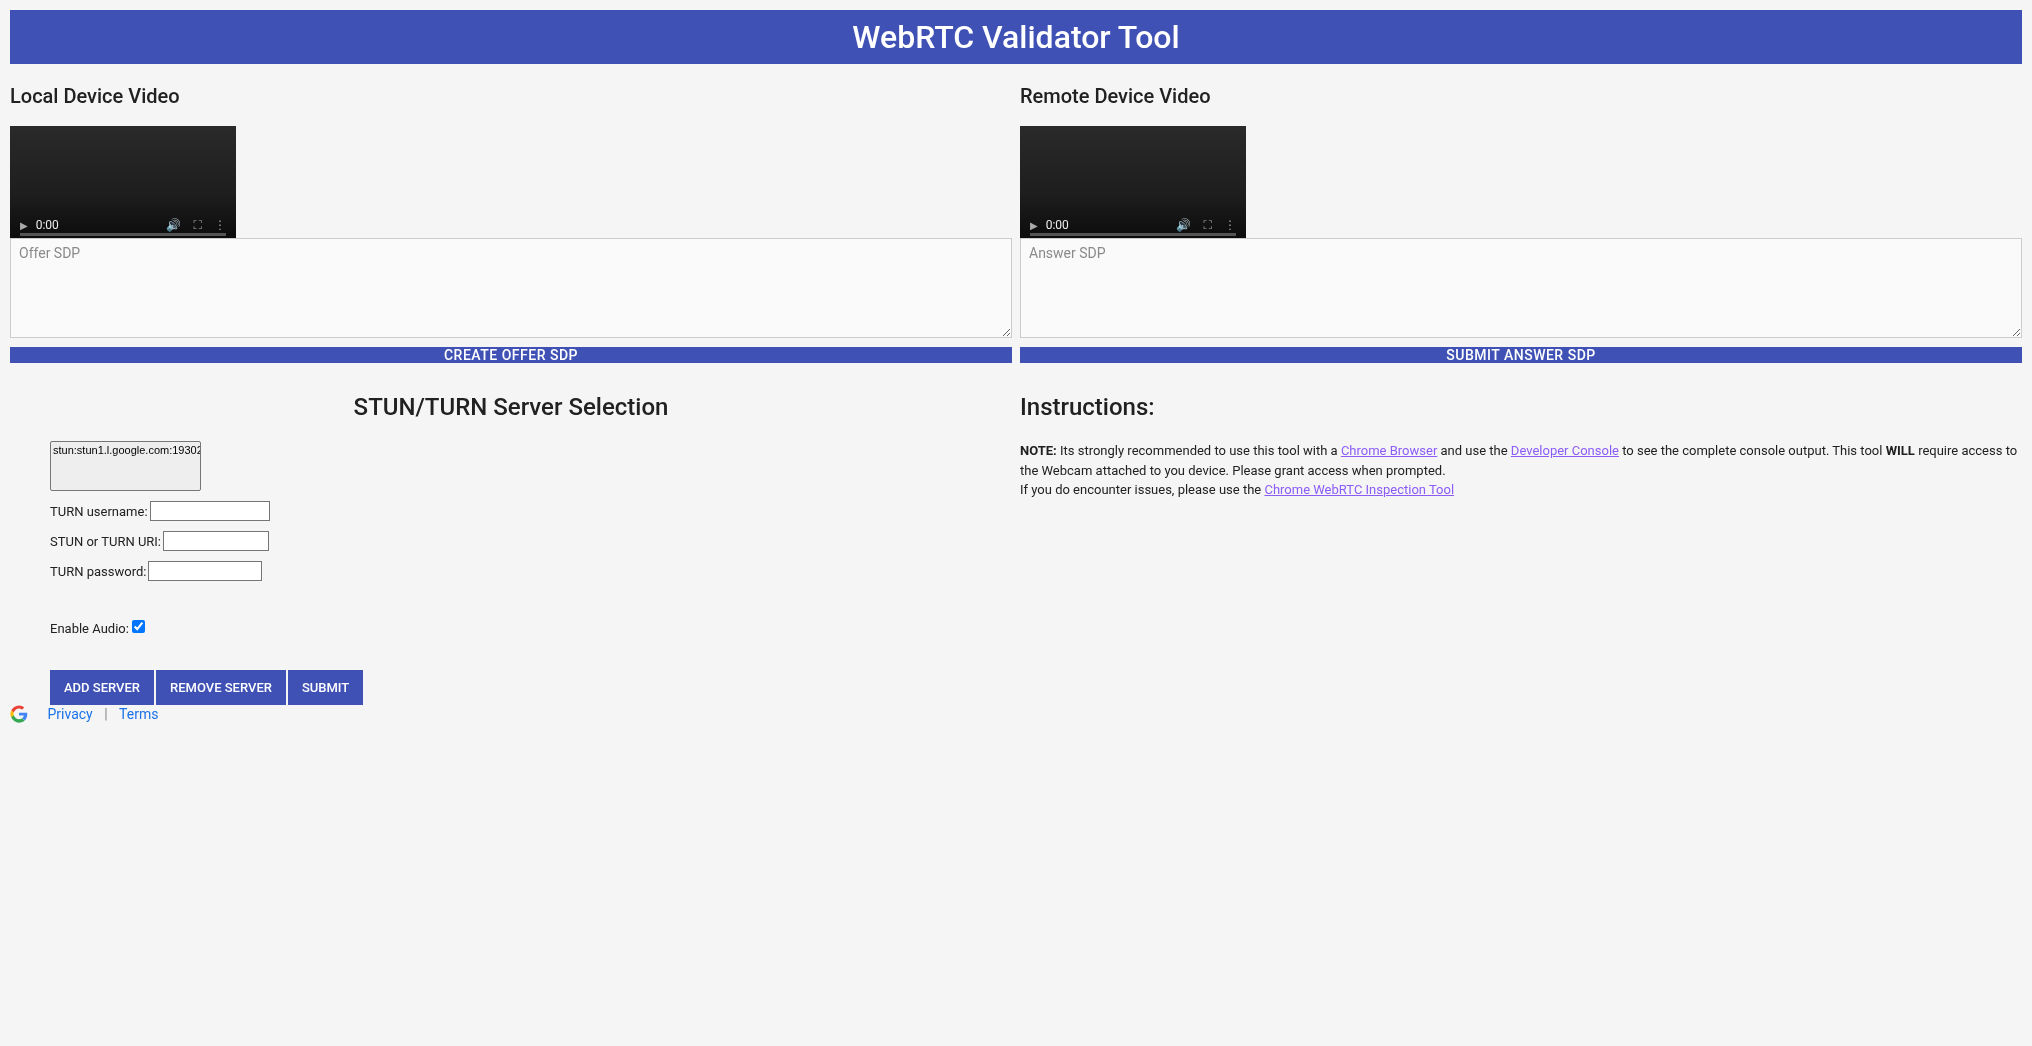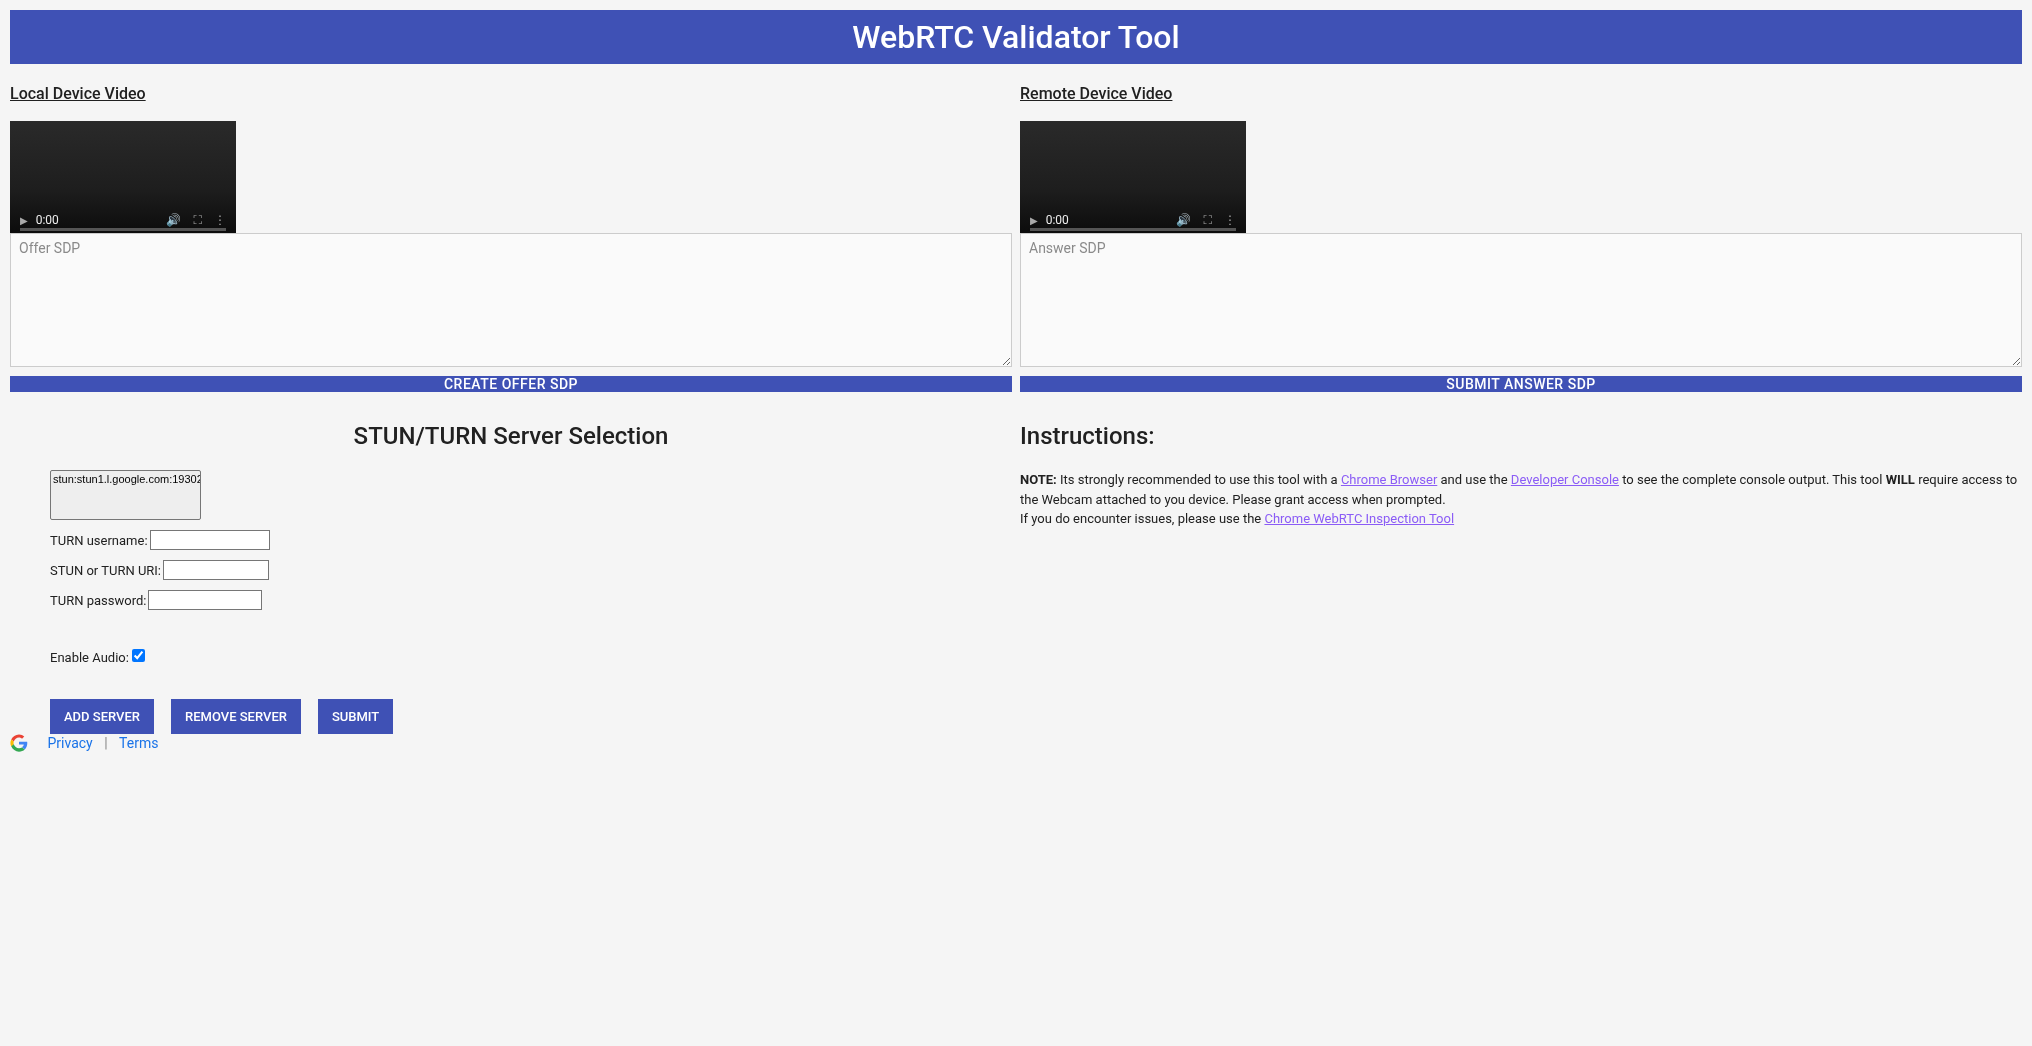--- a/index.html
+++ b/index.html
@@ -1,41 +1,41 @@
 <!DOCTYPE html>
 <html><head>
 <meta charset="utf-8">
 <style>
 * { box-sizing: border-box; margin: 0; padding: 0; }
 body { font-family: Roboto, Arial, sans-serif; background: #f5f5f5; padding: 10px; font-size: 14px; color: #212121; }
 .header { background: #3f51b5; color: #fff; text-align: center; padding: 8px 0; font-size: 32px; font-weight: 500; margin-bottom: 20px; }
 .columns { display: flex; gap: 8px; }
 .col { flex: 1; }
-.sect-title { font-size: 16px; font-weight: 500; margin-bottom: 18px; text-decoration: underline; }
+.sect-title { font-size: 20px; font-weight: 500; margin-bottom: 18px; }
 .video-box { width: 226px; height: 112px; background: linear-gradient(to bottom, #2a2a2a 0%, #1e1e1e 60%, #0c0c0c 100%); position: relative; }
 .video-ctrl { position: absolute; left: 0; right: 0; bottom: 0; display: flex; align-items: center; padding: 6px 10px; color: #aaa; font-size: 12px; }
 .video-ctrl .play { margin-right: 8px; font-size: 10px; }
 .video-ctrl .time { flex: 0 0 auto; color: #eee; font-size: 12px; }
 .video-ctrl .spacer { flex: 1; }
 .video-ctrl .icon { margin-left: 12px; font-size: 12px; }
 .video-progress { position: absolute; left: 10px; right: 10px; bottom: 2px; height: 3px; background: #555; }
-.sdp-area { width: 100%; height: 134px; border: 1px solid #ccc; padding: 6px 8px; font-family: inherit; font-size: 14px; resize: both; background: #fafafa; color: #333; margin-top: 0; }
+.sdp-area { width: 100%; height: 100px; border: 1px solid #ccc; padding: 6px 8px; font-family: inherit; font-size: 14px; resize: both; background: #fafafa; color: #333; margin-top: 0; }
 .sdp-area::placeholder { color: #8a8a8a; }
 .big-btn { width: 100%; background: #3f51b5; color: #fff; border: none; padding: 0 0; font-size: 14px; font-weight: 500; letter-spacing: 0.5px; cursor: pointer; margin-top: 6px; font-family: inherit; }
 .center-title { font-size: 24px; font-weight: 500; text-align: center; margin: 30px 0 20px; }
 .sub-block { padding: 0 40px; }
 .server-list { width: 151px; height: 50px; border: 1px solid #767676; background: #eee; font-size: 11px; font-family: Arial, sans-serif; padding: 2px; }
 .field-row { margin-top: 10px; font-size: 13px; }
 .field-row label { margin-right: 2px; }
 .field-row input[type=text], .field-row input[type=password] { border: 1px solid #767676; height: 20px; width: 106px; background: #fff; font-size: 13px; padding: 0 2px; }
 .field-row.tu input[type=text] { width: 120px; }
 .field-row.tp input[type=password] { width: 114px; }
 .audio-row { margin-top: 39px; font-size: 13px; }
 .audio-row input { accent-color: #0075ff; }
-.btn-row { margin-top: 34px; display: flex; gap: 17px; }
+.btn-row { margin-top: 34px; display: flex; gap: 2px; }
 .small-btn { background: #3f51b5; color: #fff; border: none; padding: 10px 14px; font-size: 13px; font-weight: 500; cursor: pointer; font-family: inherit; }
 .instr-title { font-size: 24px; font-weight: 500; margin: 30px 0 20px; }
 .instr-body { font-size: 13px; line-height: 1.5; }
 .instr-body a { color: #8b5cf6; text-decoration: underline; }
 .instr-body strong { font-weight: 700; }
 .footer { font-size: 14px; }
 .footer .glogo { display: inline-block; vertical-align: middle; margin-right: 8px; }
 .footer a { color: #1a73e8; text-decoration: none; margin: 0 8px; }
 .footer .sep { color: #888; }
 </style>

